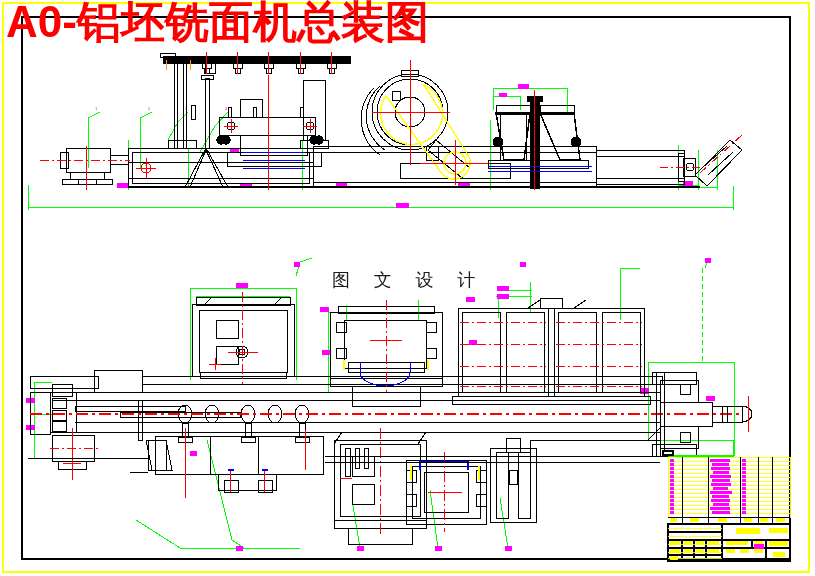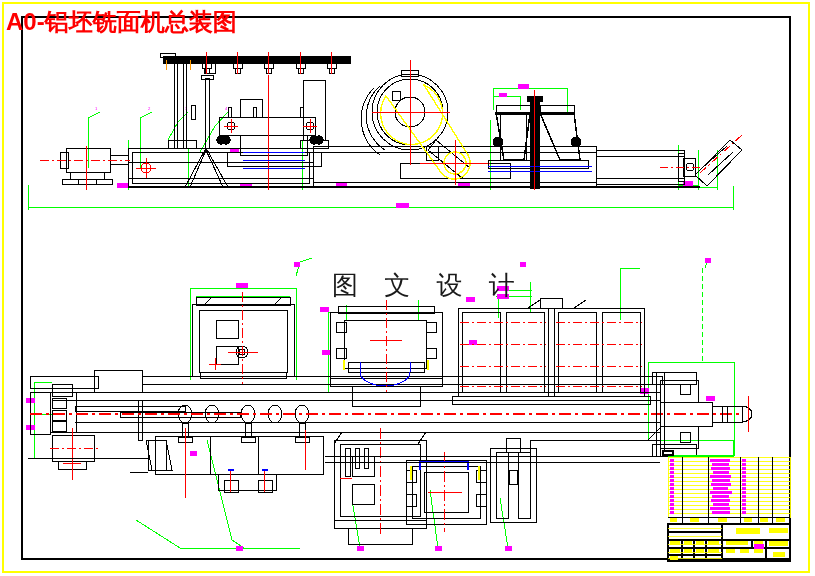--- a/index.html
+++ b/index.html
@@ -3,27 +3,27 @@
 <meta charset="utf-8">
 <style>
   html,body{margin:0;padding:0;background:#ffffff;}
   body{width:815px;height:576px;overflow:hidden;
        font-family:"Liberation Sans","DejaVu Sans",sans-serif;}
   #sheet{position:relative;width:815px;height:576px;background:#ffffff;}
   #cad{position:absolute;left:0;top:0;}
   #title-overlay{
      position:absolute;left:6px;top:2px;
      font-family:"Liberation Sans","DejaVu Sans",sans-serif;
-     font-size:24px;font-weight:bold;color:#ff0000;
+     font-size:44px;font-weight:bold;color:#ff0000;
      letter-spacing:0px;white-space:nowrap;line-height:40px;
   }
   #watermark{
      position:absolute;left:332px;top:268px;
      font-family:"DejaVu Sans",sans-serif;
-     font-size:26px;color:#1a1a1a;letter-spacing:9px;white-space:nowrap;
+     font-size:18px;color:#1a1a1a;letter-spacing:9px;white-space:nowrap;
   }
 </style>
 </head>
 <body>
 
 <div id="sheet">
 
   <svg id="cad" width="815" height="576" viewBox="0 0 815 576" shape-rendering="crispEdges">
 
     <g>

